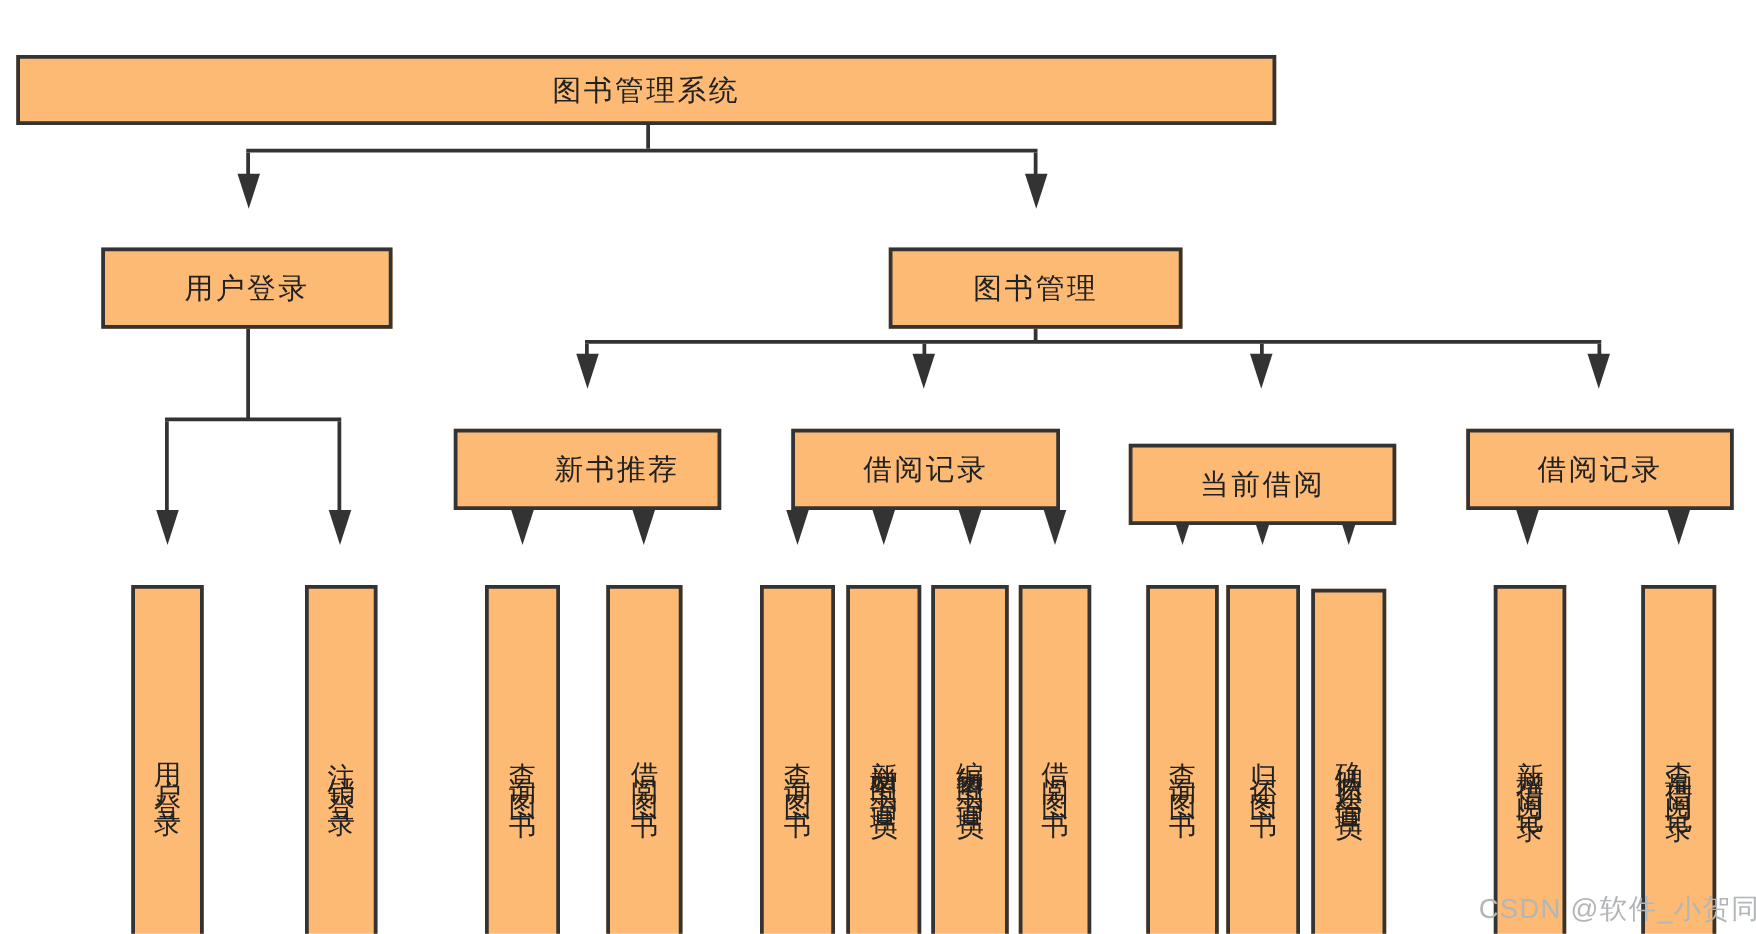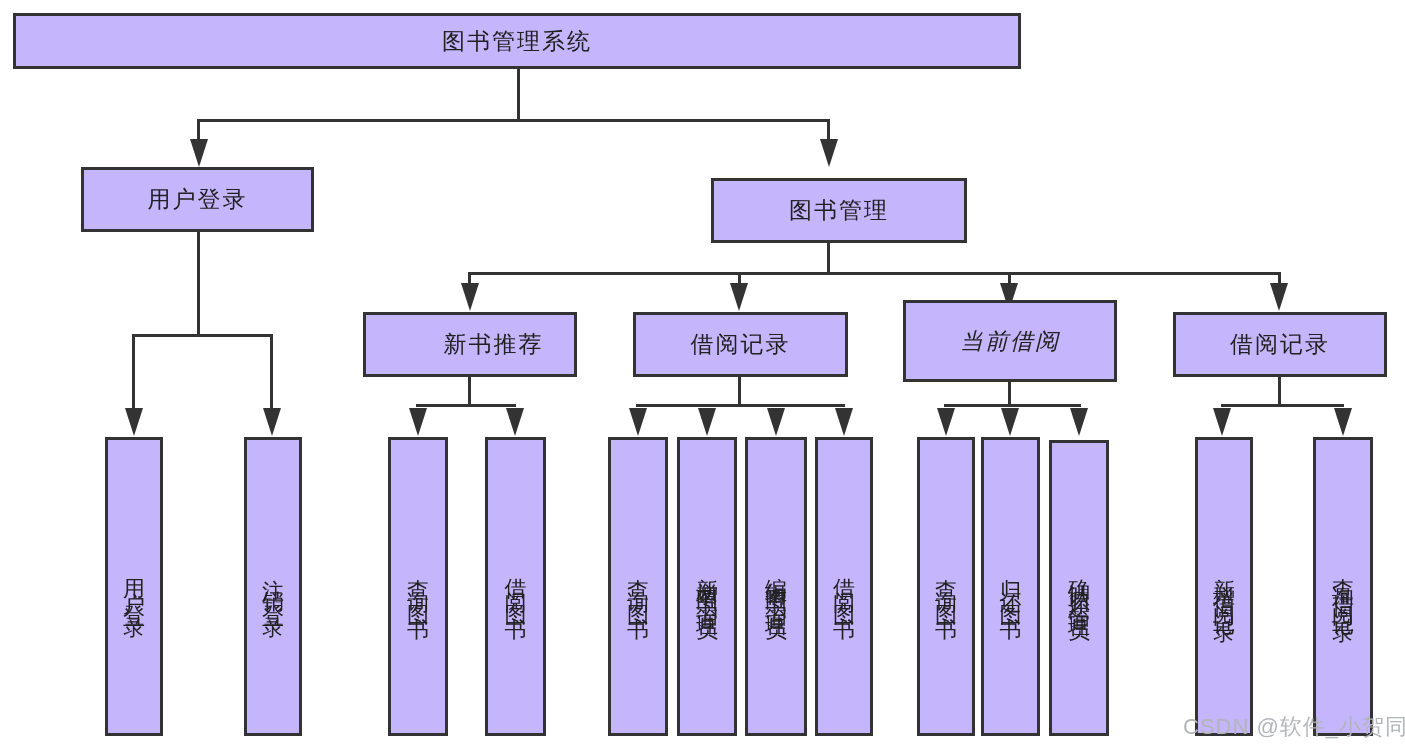--- a/index.html
+++ b/index.html
@@ -11,25 +11,26 @@
     position: relative;
     width: 1405px;
     height: 747px;
     background: #ffffff;
     overflow: hidden;
   }
   .box {
     position: absolute;
     box-sizing: border-box;
     border: 3px solid #333333;
-    background: #c4b5fd;
+    background: #fdba74;
     color: #212121;
     display: flex;
     align-items: center;
     justify-content: center;
+    margin-top: 31px;
   }
   .hbox {
     font-size: 23px;
     letter-spacing: 2px;
     white-space: nowrap;
   }
   .vbox {
     writing-mode: vertical-rl;
     text-orientation: mixed;
     font-size: 22px;
@@ -114,31 +115,31 @@
   <div class="arrow" style="left:1213px; top:408px;"></div>
   <div class="arrow" style="left:1334px; top:408px;"></div>
 
   <div class="box hbox" style="left:13px; top:13px; width:1008px; height:56px;">
     <span>图书管理系统</span>
   </div>
 
   <div class="box hbox" style="left:81px; top:167px; width:233px; height:65px;">
     <span>用户登录</span>
   </div>
-  <div class="box hbox" style="left:711px; top:178px; width:256px; height:65px;justify-content:center;">
+  <div class="box hbox" style="left:711px; top:167px; width:235px; height:65px;justify-content:center;">
     <span>图书管理</span>
   </div>
 
   <div class="box hbox" style="left:363px; top:312px; width:214px; height:65px;padding-left:47px;">
     <span>新书推荐</span>
   </div>
   <div class="box hbox" style="left:633px; top:312px; width:215px; height:65px;">
     <span>借阅记录</span>
   </div>
-  <div class="box hbox" style="left:903px; top:300px; width:214px; height:82px;font-style:italic;">
+  <div class="box hbox" style="left:903px; top:324px; width:214px; height:65px;">
     <span>当前借阅</span>
   </div>
   <div class="box hbox" style="left:1173px; top:312px; width:214px; height:65px;">
     <span>借阅记录</span>
   </div>
 
   <div class="box vbox vs4" style="left:105px; top:437px; width:58px; height:299px;">
     <span>用户登录</span>
   </div>
   <div class="box vbox vs4" style="left:244px; top:437px; width:58px; height:299px;">

